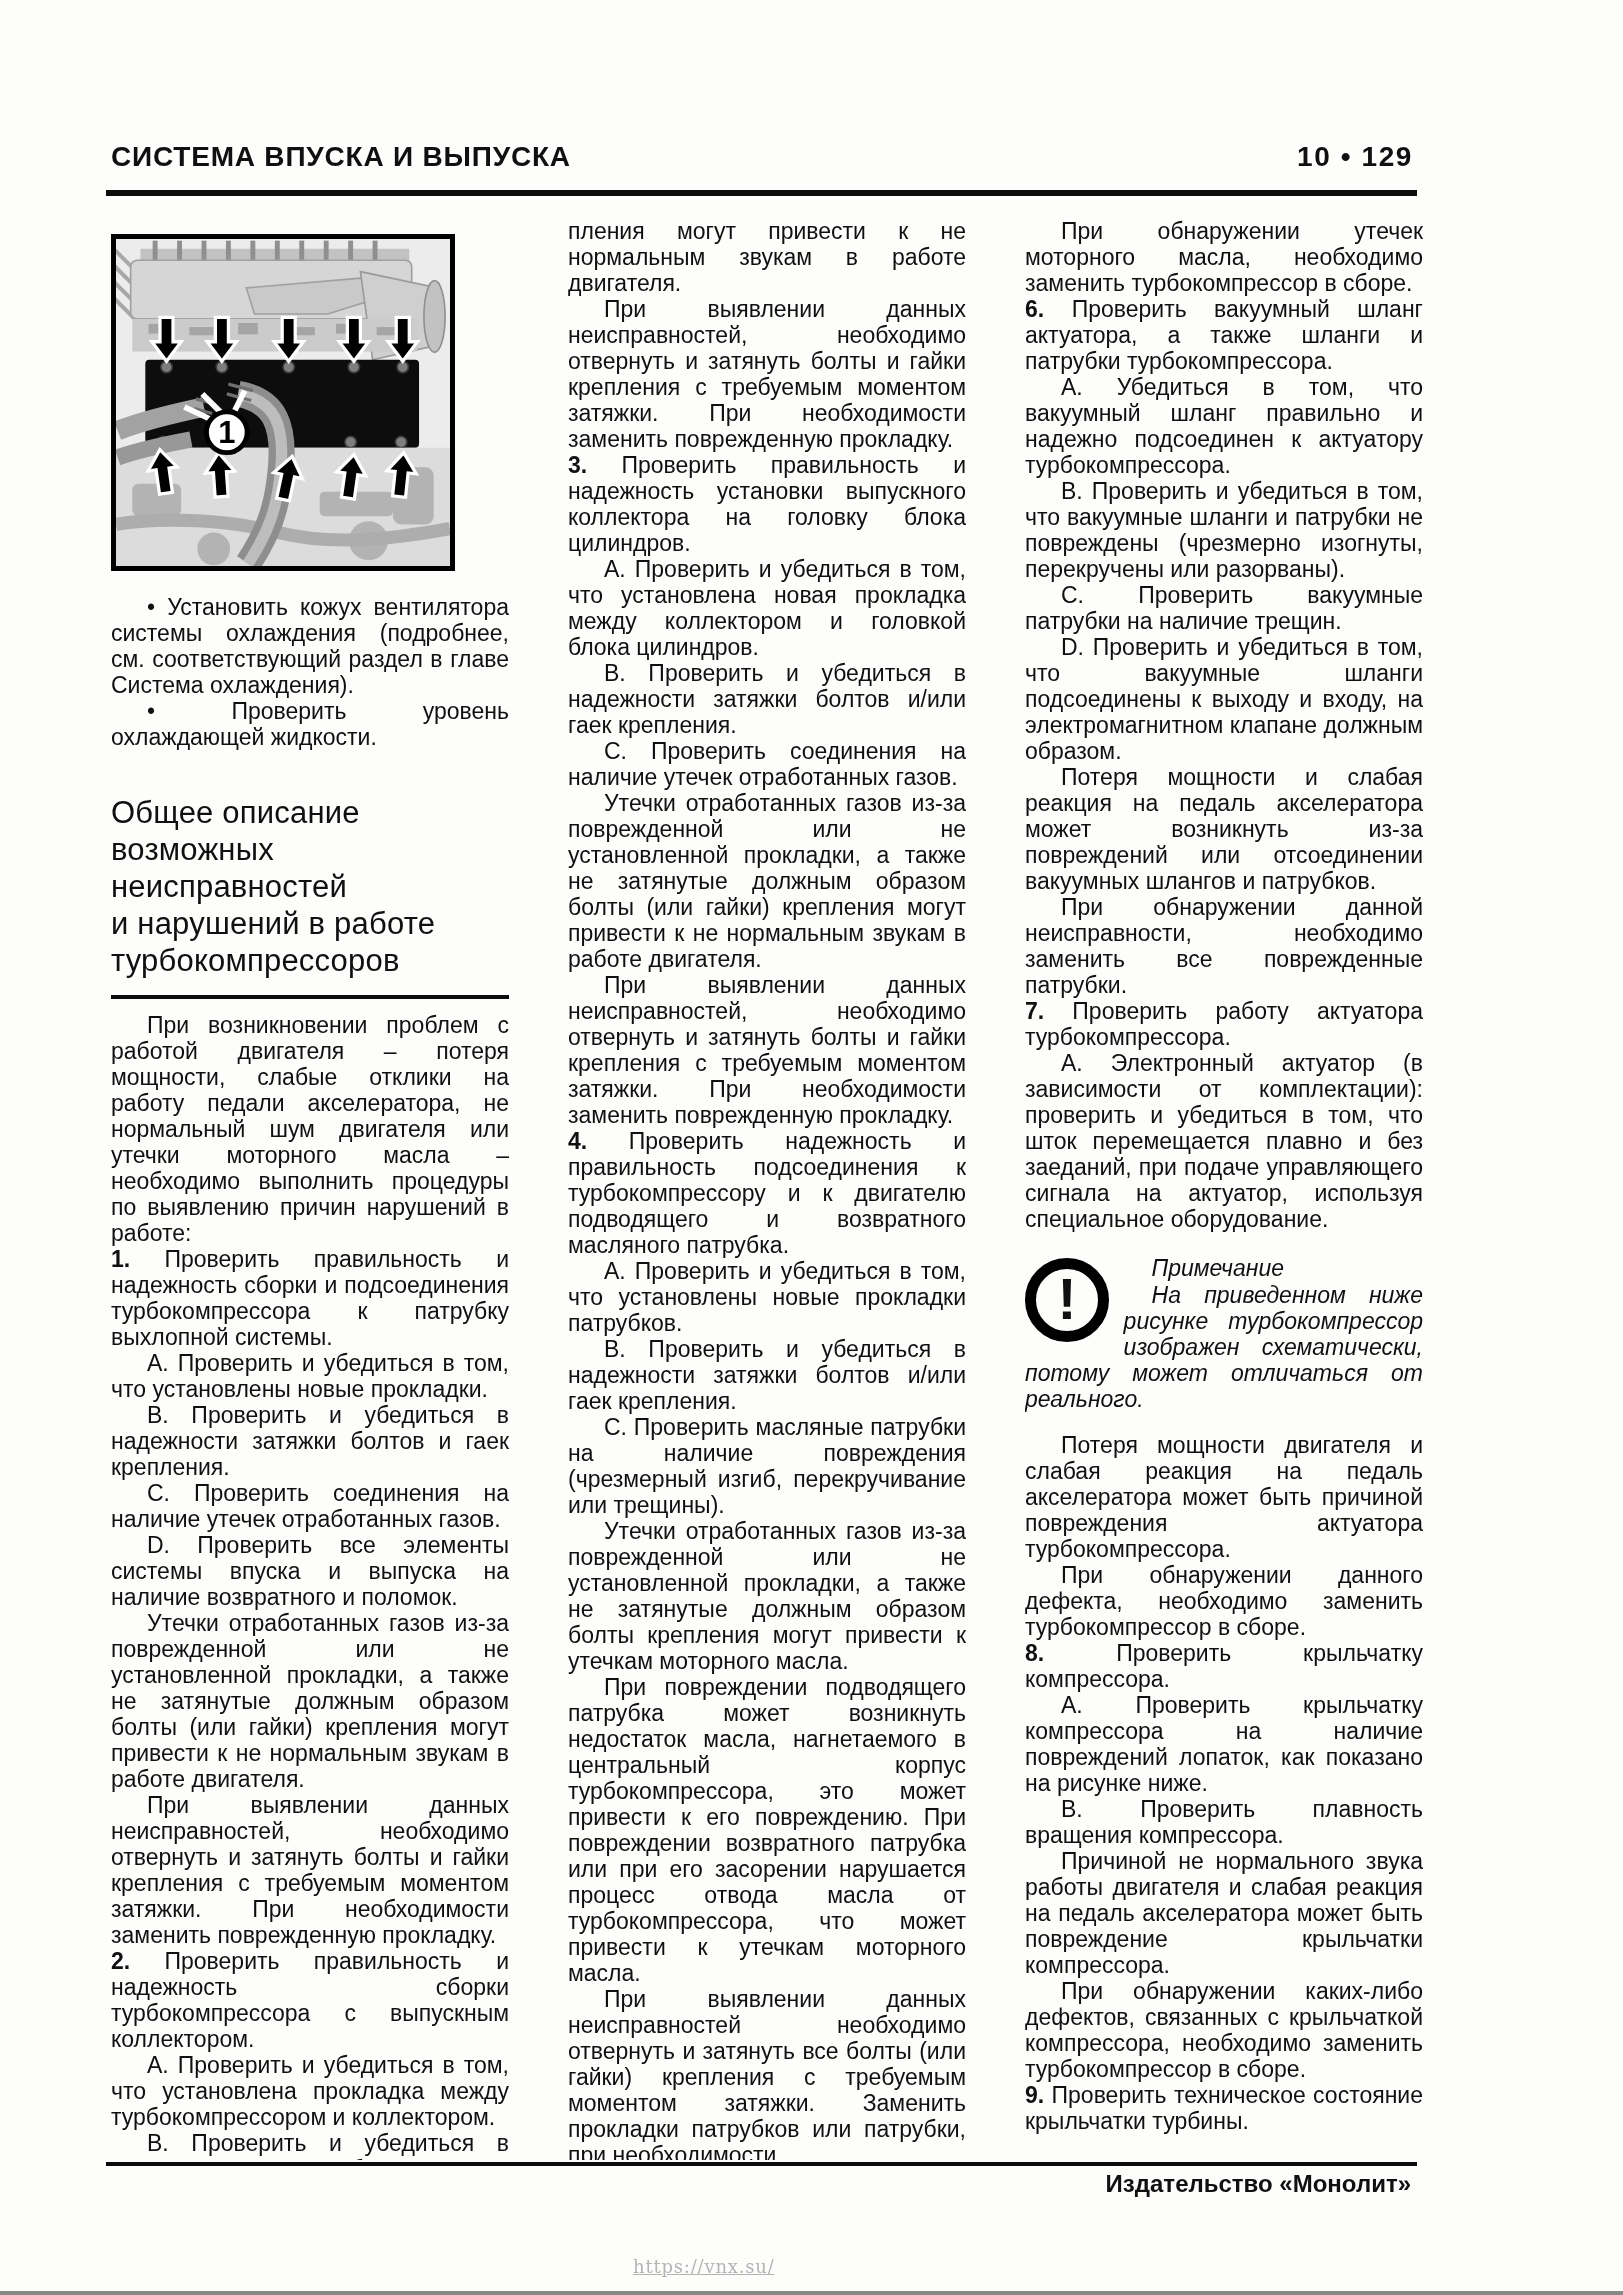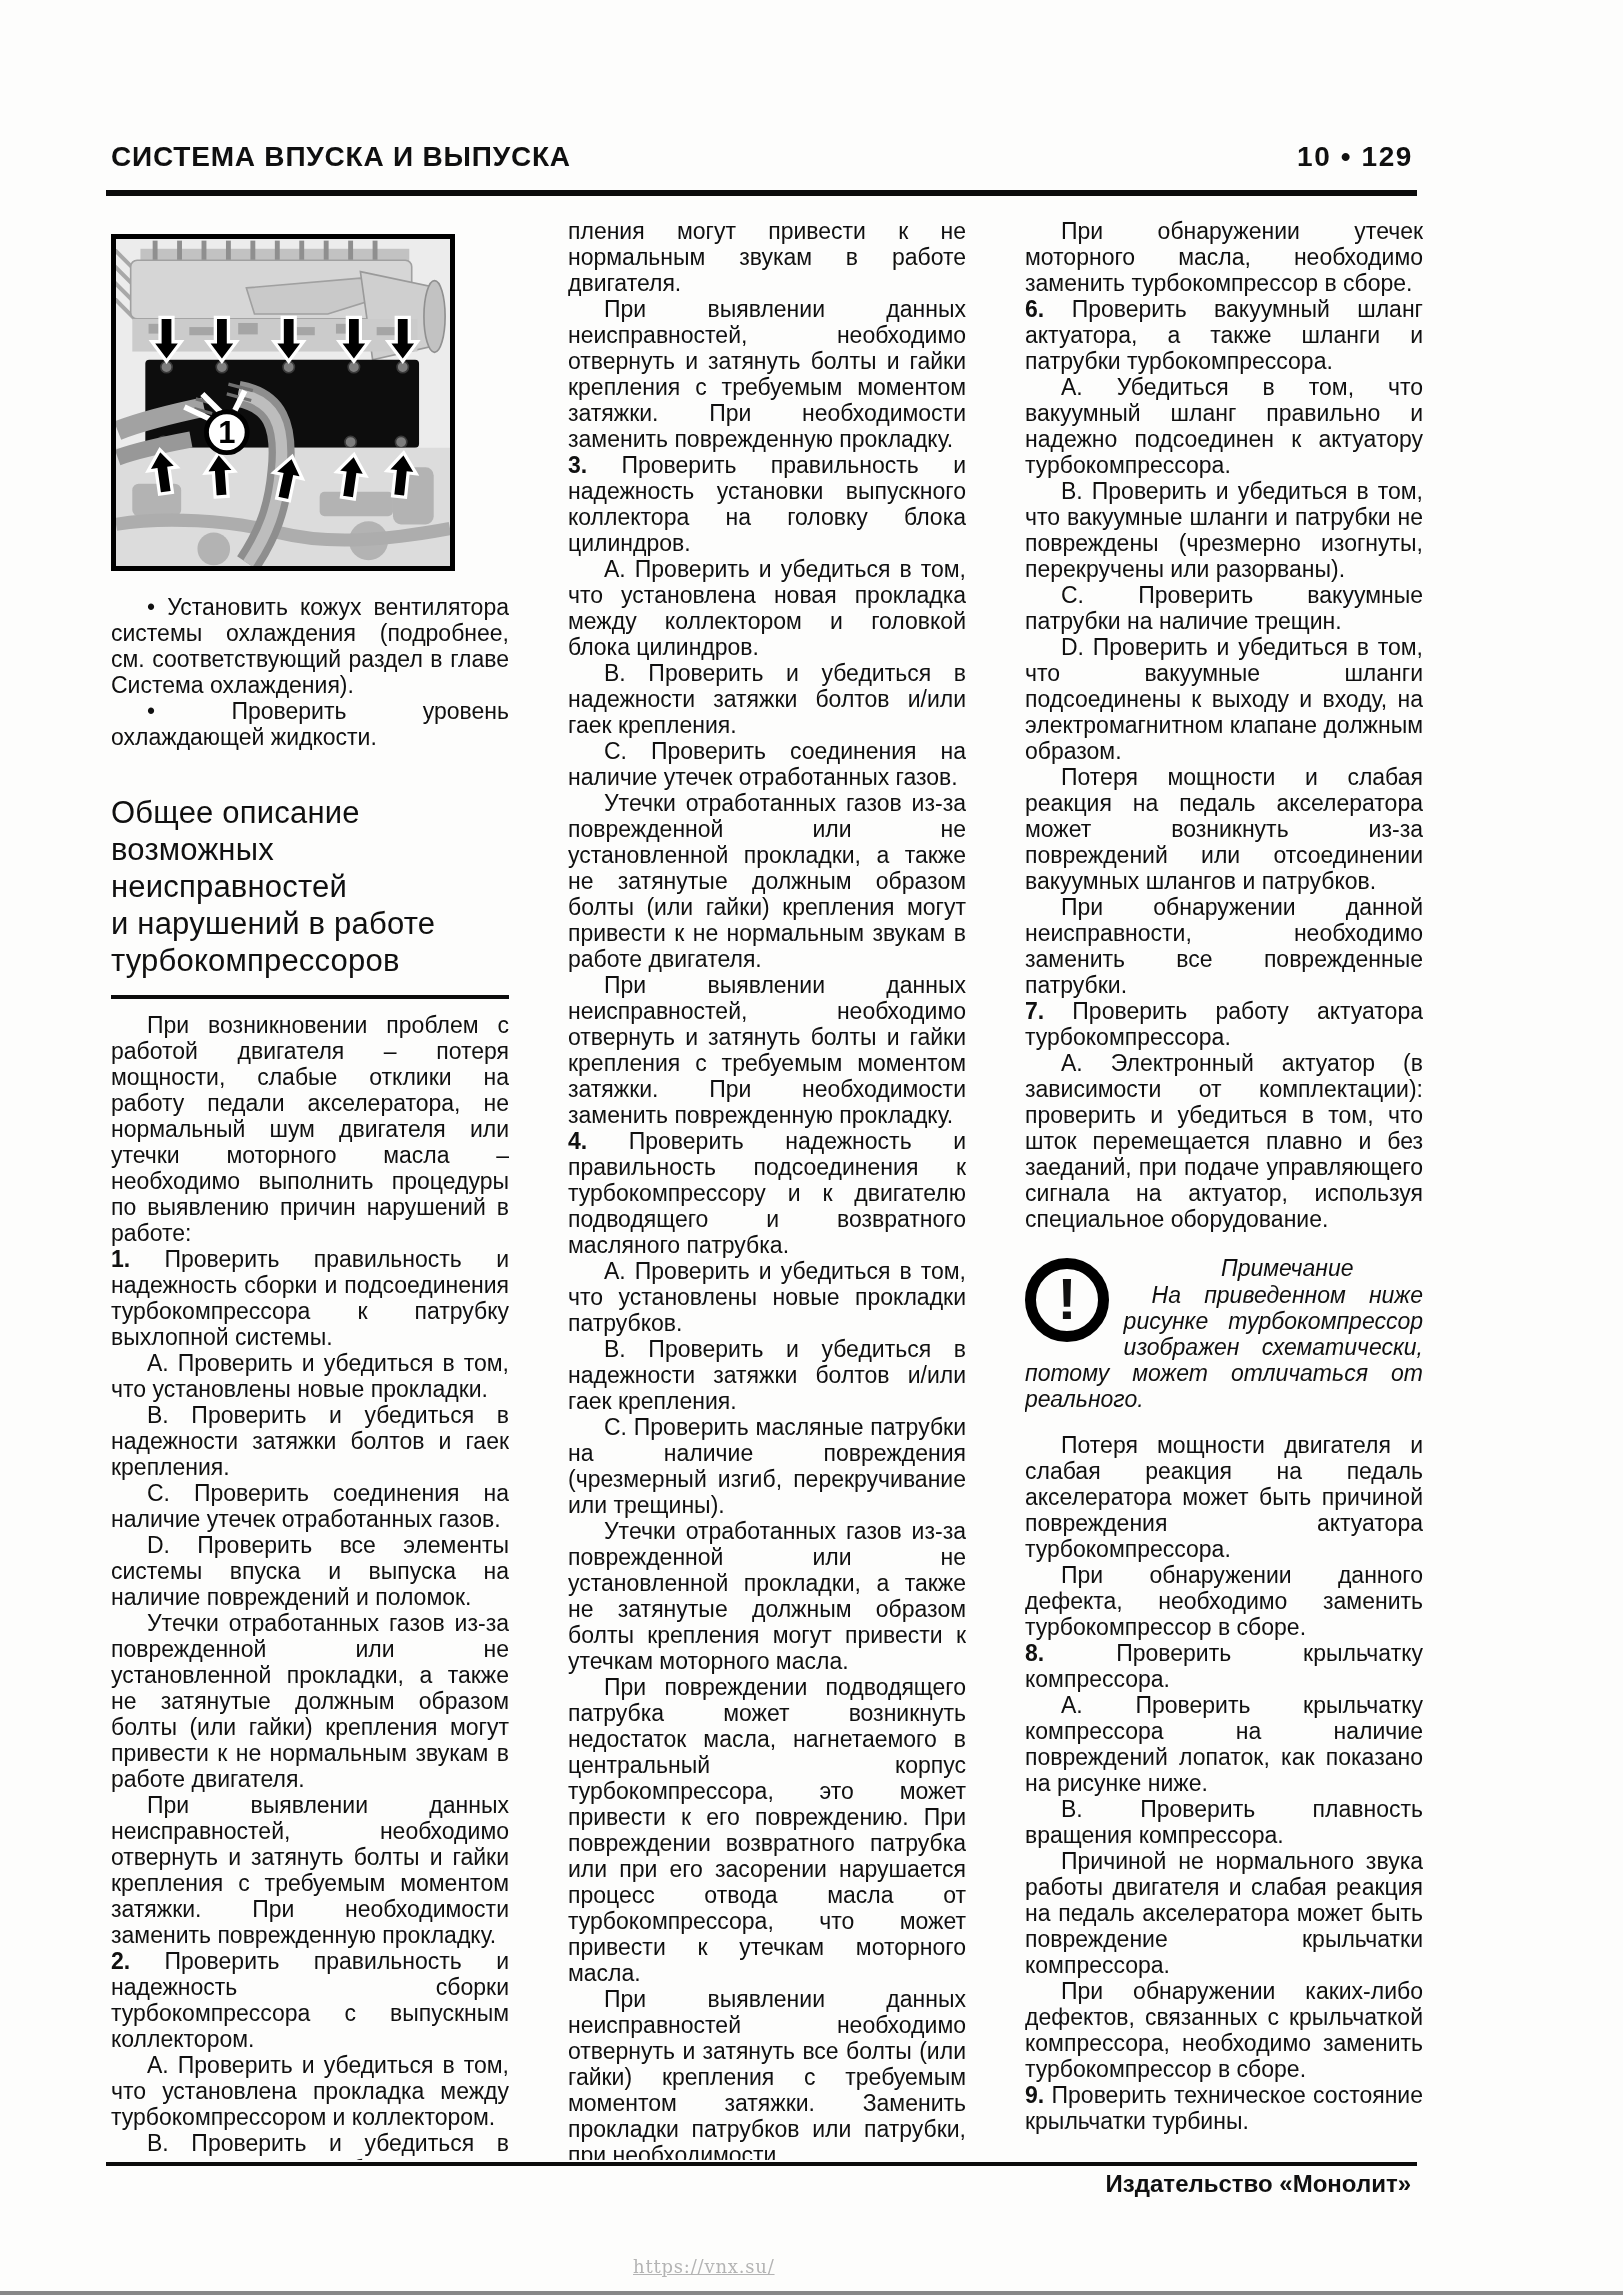--- a/index.html
+++ b/index.html
@@ -49,21 +49,21 @@
   }
   .heading-rule { width:398px; height:4px; background:#0c0c0c; margin:16px 0 13px 0; }
   .note { margin:23px 0 19.5px 0; font-style:italic; }
   .note::after { content:""; display:block; clear:both; }
   .note-icon {
     float:left; width:62px; height:62px; border:11.4px solid #000; border-radius:50%;
     margin:3.2px 14.6px 3.2px 0; text-align:center;
     font-style:normal; font-weight:bold; font-size:57px; line-height:60px;
     font-family:"Liberation Sans", sans-serif;
   }
-  .note-title { margin:0 0 0 0; font-size:23px; line-height:27px; text-indent:28px;text-align:center; }
+  .note-title { margin:0 0 0 0; font-size:23px; line-height:27px; text-indent:28px; }
   .note .para { text-indent:28px; }
 </style>
 </head>
 <body>
 
 <div class="page">
 
   <div class="header-title">СИСТЕМА ВПУСКА И ВЫПУСКА</div>
   <div class="page-number">10 • 129</div>
   <div class="header-rule"></div>
@@ -186,21 +186,21 @@
 
       <div class="section-heading">Общее описание<br>возможных<br>неисправностей<br>и нарушений в работе<br>турбокомпрессоров</div>
       <div class="heading-rule"></div>
 
       <div>
           <p class="para body">При возникновении проблем с работой двигателя – потеря мощности, слабые отклики на работу педали акселератора, не нормальный шум двигателя или утечки моторного масла – необходимо выполнить процедуры по выявлению причин нарушений в работе:</p>
           <p class="para num"><span class="pnum">1.&nbsp;</span>Проверить правильность и надежность сборки и подсоединения турбокомпрессора к патрубку выхлопной системы.</p>
           <p class="para sub">А. Проверить и убедиться в том, что установлены новые прокладки.</p>
           <p class="para sub">В. Проверить и убедиться в надежности затяжки болтов и гаек крепления.</p>
           <p class="para sub">С. Проверить соединения на наличие утечек отработанных газов.</p>
-          <p class="para sub">D. Проверить все элементы системы впуска и выпуска на наличие повреждений и поломок.</p>
+          <p class="para sub">D. Проверить все элементы системы впуска и выпуска на наличие возвратного и поломок.</p>
           <p class="para body">Утечки отработанных газов из-за поврежденной или не установленной прокладки, а также не затянутые должным образом болты (или гайки) крепления могут привести к не нормальным звукам в работе двигателя.</p>
           <p class="para body">При выявлении данных неисправностей, необходимо отвернуть и затянуть болты и гайки крепления с требуемым моментом затяжки. При необходимости заменить поврежденную прокладку.</p>
           <p class="para num"><span class="pnum">2.&nbsp;</span>Проверить правильность и надежность сборки турбокомпрессора с выпускным коллектором.</p>
           <p class="para sub">А. Проверить и убедиться в том, что установлена прокладка между турбокомпрессором и коллектором.</p>
           <p class="para sub">В. Проверить и убедиться в надежности затяжки болтов и гаек крепления.</p>
         </div>
     </div>
 
     <div class="col">
       <div>

